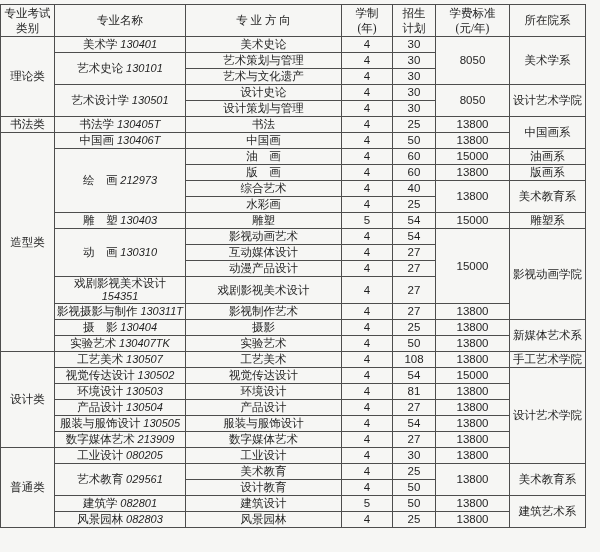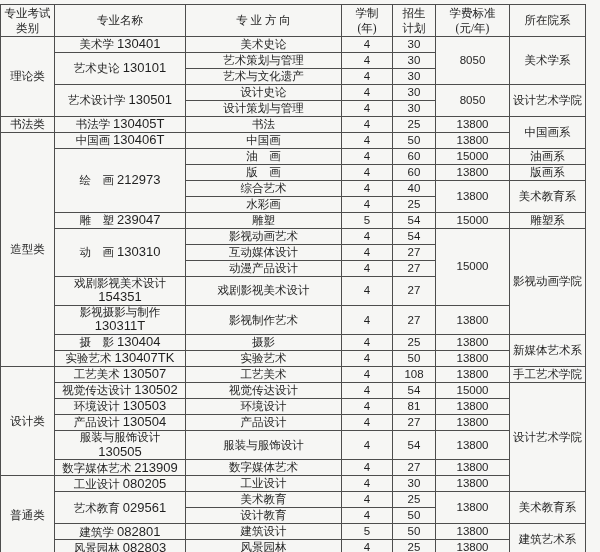--- a/index.html
+++ b/index.html
@@ -24,21 +24,21 @@
     padding:0 2px;color:var(--ink);overflow:hidden;
   }
   .doc-table th{
     height:32px;font-size:11.5px;font-weight:normal;
     white-space:pre-line;line-height:1.3;
   }
   .doc-table td{
     height:16px;font-size:11.5px;line-height:1.15;
   }
   .num{font-family:"Liberation Sans","DejaVu Sans",sans-serif;font-size:11px;}
-  .lat{font-family:"Liberation Sans","DejaVu Sans",sans-serif;font-size:13px;}
+  .lat{font-family:"Liberation Sans","DejaVu Sans",sans-serif;font-size:11px;font-style:italic;}
 </style>
 </head>
 <body>
 
 <table class="doc-table">
   <colgroup>
     <col style="width:54px">
       <col style="width:131px">
       <col style="width:156px">
     <col style="width:51px">
@@ -133,21 +133,21 @@
         <td class="num">40</td>
         <td class="num" rowspan="2">13800</td>
         <td rowspan="2">美术教育系</td>
       </tr>
       <tr>
         <td>水彩画</td>
         <td class="num">4</td>
         <td class="num">25</td>
       </tr>
       <tr>
-        <td>雕　塑 <span class="lat">239047</span></td>
+        <td>雕　塑 <span class="lat">130403</span></td>
         <td>雕塑</td>
         <td class="num">5</td>
         <td class="num">54</td>
         <td class="num">15000</td>
         <td>雕塑系</td>
       </tr>
       <tr>
         <td rowspan="3">动　画 <span class="lat">130310</span></td>
         <td>影视动画艺术</td>
         <td class="num">4</td>

